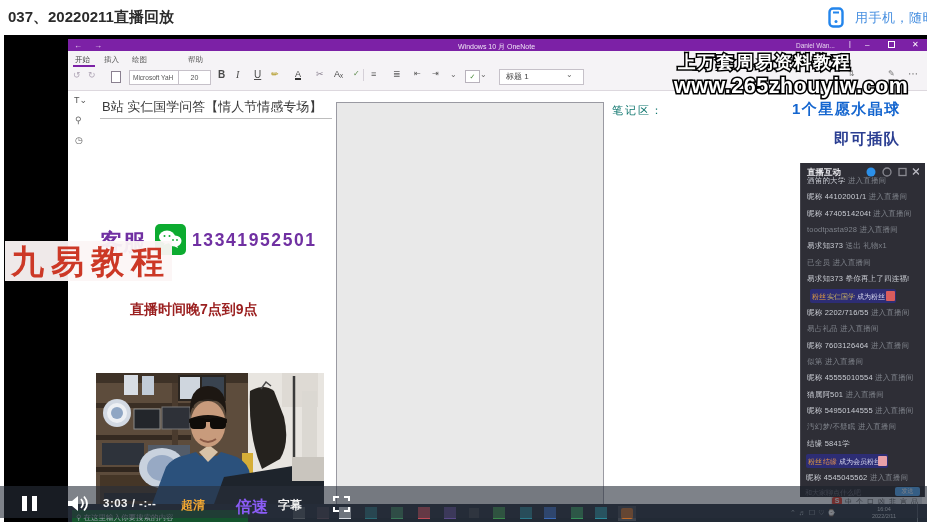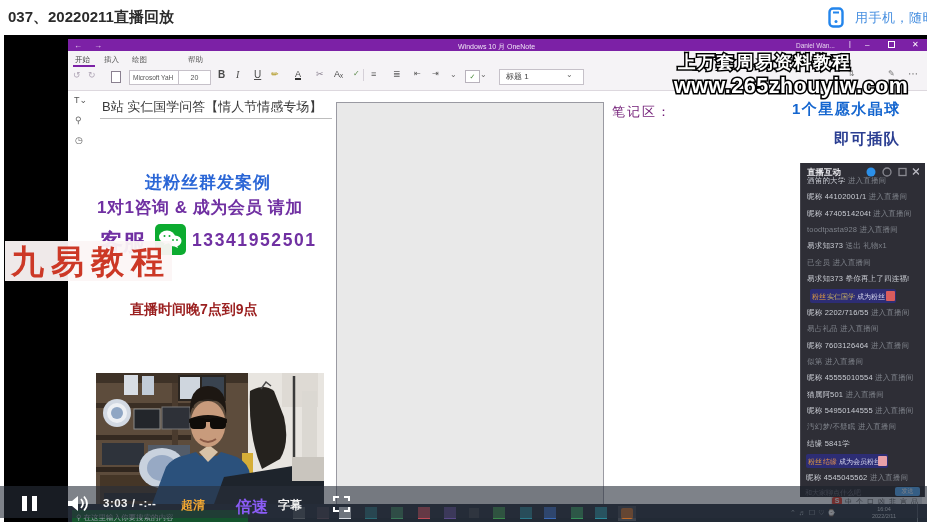--- a/index.html
+++ b/index.html
@@ -69,25 +69,23 @@
   <div class="ab" style="left:840px;top:17px;font-size:10px;color:#6a6a6a;letter-spacing:1px">⋯</div>
  </div>
 
  <div class="ab" style="left:74px;top:60px;font-size:9px;color:#555">T⌄</div>
  <div class="ab" style="left:75px;top:80px;font-size:9px;color:#666">⚲</div>
  <div class="ab" style="left:75px;top:100px;font-size:9px;color:#666">◷</div>
 
  <div class="ab nw" style="left:102px;top:63px;font-size:13px;color:#3a3a3a">B站 实仁国学问答【情人节情感专场】</div>
  <div class="ab" style="left:100px;top:83px;width:232px;height:1px;background:#bdbdbd"></div>
  <div class="ab" style="left:336px;top:67px;width:266px;height:402px;background:#e9e9e9;border:1px solid #9a9aa2"></div>
- <div class="ab nw" style="left:612px;top:68px;font-size:13px;color:#701a75;letter-spacing:2px">笔记区：</div>
+ <div class="ab nw" style="left:612px;top:68px;font-size:11px;color:#0f766e;letter-spacing:2px">笔记区：</div>
  <div class="ab nw" style="left:792px;top:65px;font-size:15px;font-weight:bold;color:#1365cf;letter-spacing:1.5px">1个星愿水晶球</div>
  <div class="ab nw" style="left:834px;top:94px;font-size:15.5px;font-weight:bold;color:#2c3f92;letter-spacing:1px">即可插队</div>
- <div class="ab nw" style="left:145px;top:136px;font-size:17px;font-weight:bold;color:#2a66d6;letter-spacing:1px">进粉丝群发案例</div>
- <div class="ab nw" style="left:97px;top:161px;font-size:17px;font-weight:bold;color:#7030a2;letter-spacing:0.5px">1对1咨询 &amp; 成为会员 请加</div>
  <div class="ab nw" style="left:100px;top:192px;font-size:23px;font-weight:bold;color:#7030a2">客服</div>
  <svg class="ab" style="left:155px;top:189px" width="31" height="31" viewBox="0 0 31 31">
       <rect x="0" y="0" width="31" height="31" rx="5" fill="#0cab30"></rect>
       <ellipse cx="12" cy="13" rx="8" ry="6.5" fill="#fff"></ellipse>
       <path d="M10 18 l-1 3 l4 -2 z" fill="#fff"></path>
       <ellipse cx="20" cy="17" rx="6.5" ry="5.5" fill="#fff"></ellipse>
       <path d="M22 21.5 l1 2.5 l-3.5 -1.5 z" fill="#fff"></path>
       <circle cx="9.5" cy="12" r="1" fill="#0cab30"></circle>
       <circle cx="14.5" cy="12" r="1" fill="#0cab30"></circle>
       <circle cx="18" cy="16" r="0.9" fill="#0cab30"></circle>

